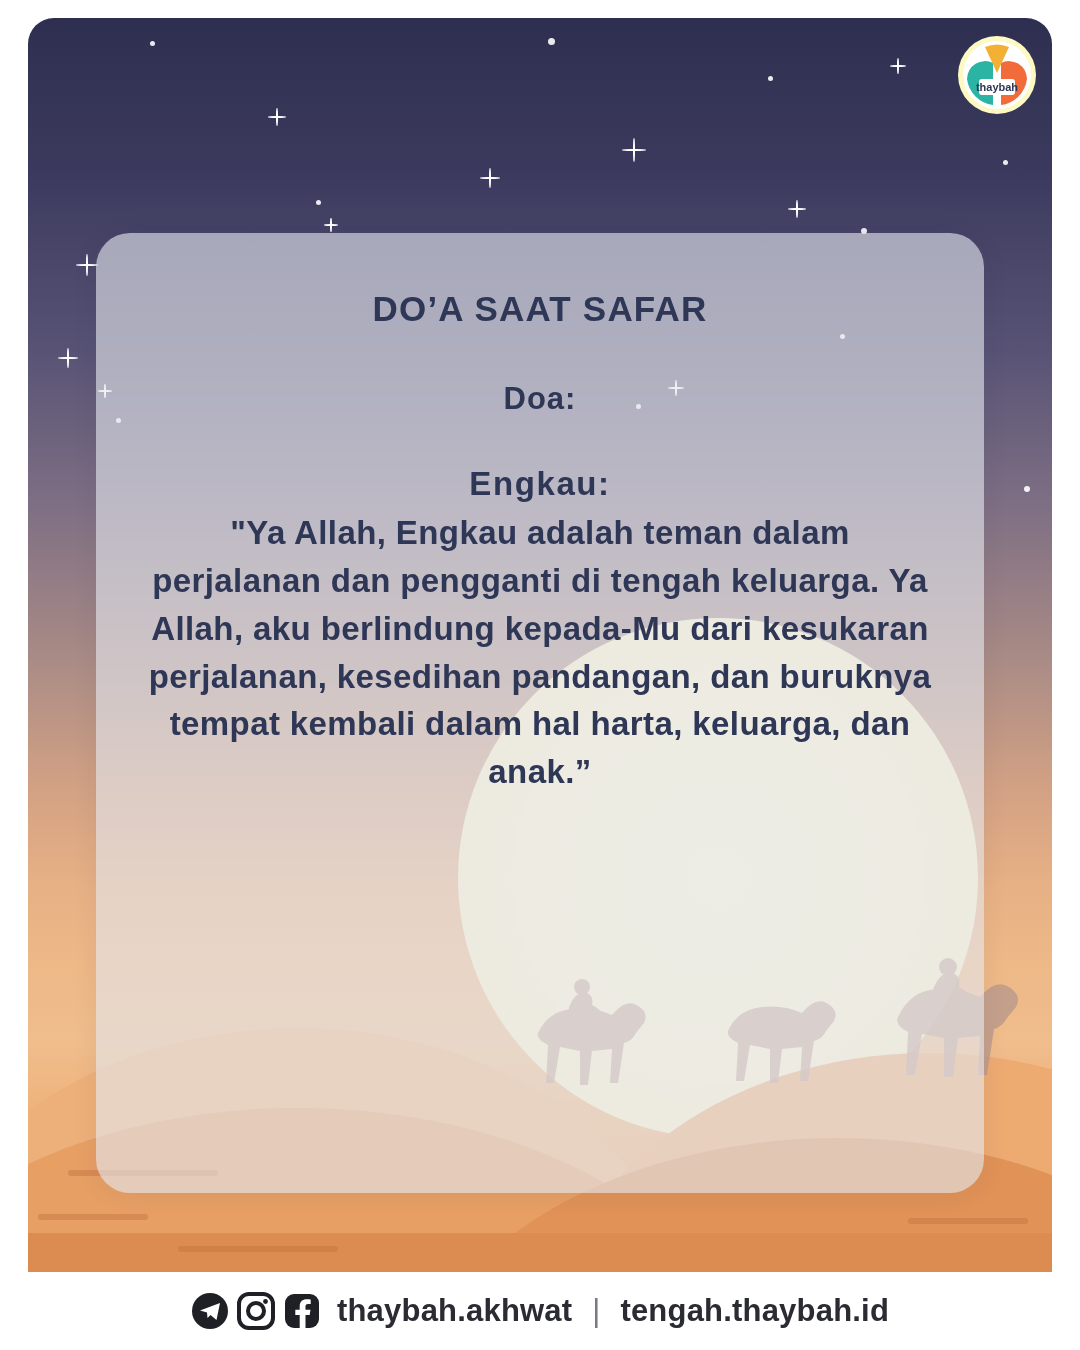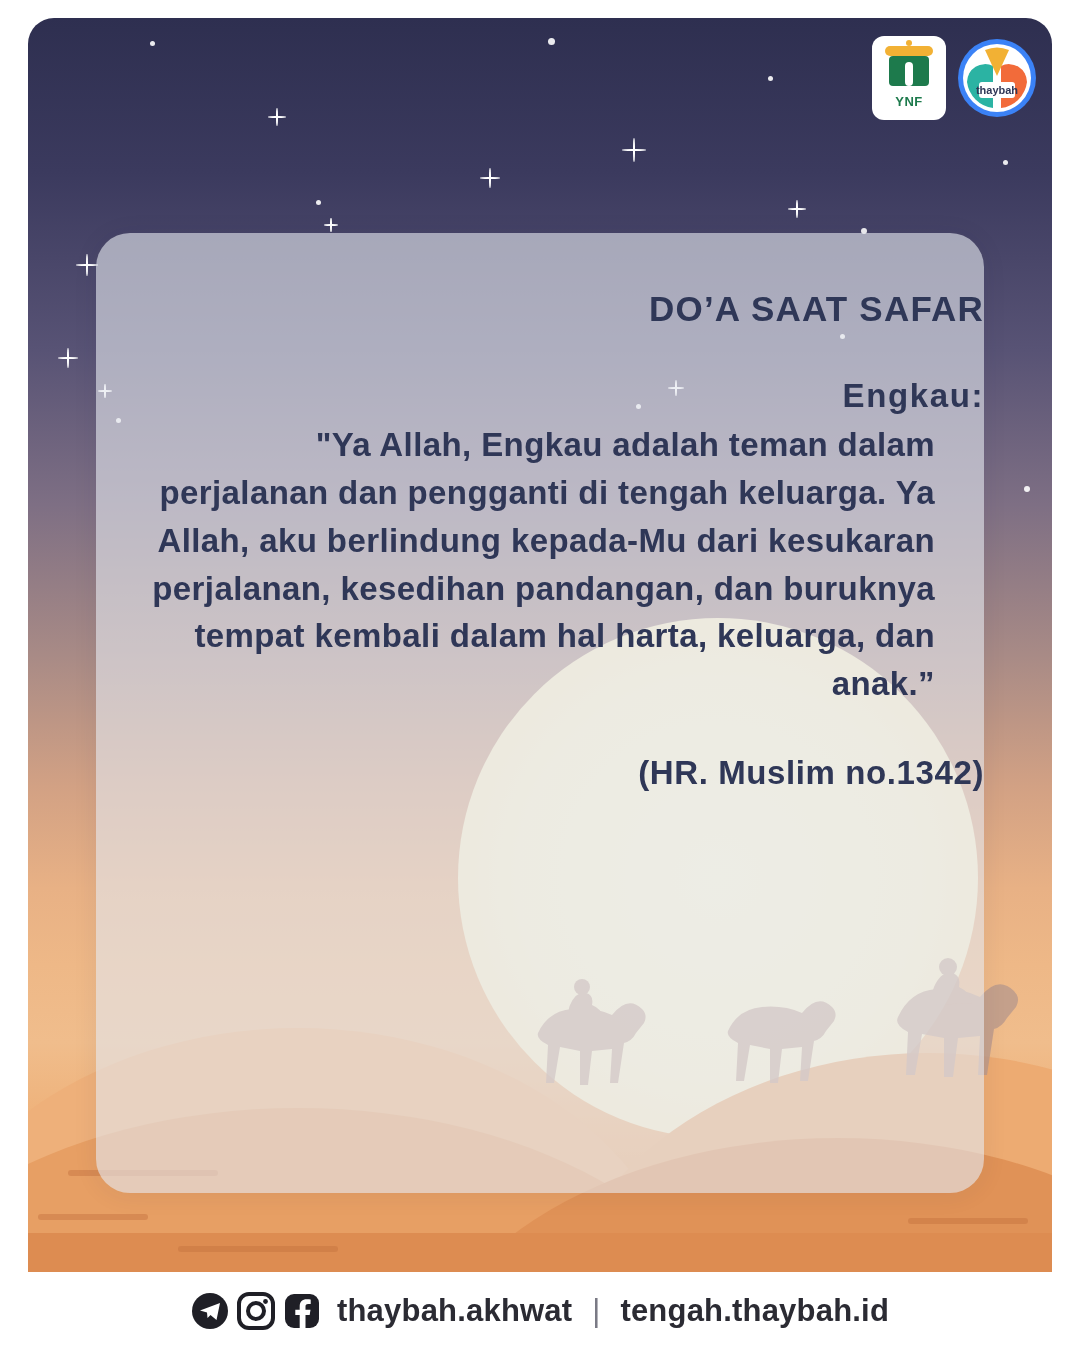--- a/index.html
+++ b/index.html
@@ -138,21 +138,21 @@
   
   .card {
     position: absolute;
     left: 96px;
     top: 233px;
     width: 888px;
     height: 960px;
     border-radius: 34px;
     background: rgba(228, 231, 237, 0.62);
     box-shadow: 0 2px 26px rgba(40, 40, 70, 0.07);
-    text-align: right;
+    text-align: center;
     color: #3a4260;
     padding: 0;
     box-sizing: border-box;
   }
 
   .title {
     margin: 56px 0 0 0;
     font-size: 35px;
     font-weight: bold;
     letter-spacing: 1.2px;
@@ -239,21 +239,21 @@
     font-size: 13px;
     font-weight: bold;
     color: #1d7a4c;
     letter-spacing: 0.5px;
     margin-top: 2px;
   }
   .thaybah-logo {
     width: 78px;
     height: 78px;
     border-radius: 50%;
-    background: #3b82f6;
+    background: #fef9c3;
     display: flex;
     align-items: center;
     justify-content: center;
     overflow: hidden;
   }
 
   
   .footer {
     position: absolute;
     left: 0;
@@ -344,37 +344,28 @@
 
         <path d="M400 104 q12 -26 38 -28 q24 -2 44 8 q18 -22 34 -6 q7 7 2 16 l-9 11 q-5 9 -13 11 l-7 46 l-9 0 l2 -39 l-22 2 l-5 39 l-9 0 l0 -39 l-22 -4 l-7 41 l-9 0 l2 -43 q-14 -7 -10 -15z"></path>
 
         <path d="M436 74 q7 -16 18 -14 q9 2 7 14 q11 5 13 16 l-40 2 q0 -14 2 -18z"></path>
         <circle cx="450" cy="54" r="9"></circle>
       </g>
     </svg>
 
     <div class="card" style="left:68px;top:215px;">
       <div class="title">DO’A SAAT SAFAR</div>
+      <div class="subhead">Doa:</div>
       <div class="artinya">Engkau:</div>
       <div class="translation">"Ya Allah, Engkau adalah teman dalam perjalanan dan pengganti di tengah keluarga. Ya Allah, aku berlindung kepada-Mu dari kesukaran perjalanan, kesedihan pandangan, dan buruknya tempat kembali dalam hal harta, keluarga, dan anak.”</div>
-      <div class="source">(HR. Muslim no.1342)</div>
     </div>
 
   </div>
 
   <div class="logos">
-    <div class="ynf-logo">
-      <svg width="56" height="52" viewBox="0 0 56 52" xmlns="http://www.w3.org/2000/svg">
-        <rect x="4" y="6" width="48" height="10" rx="5" fill="#f2b134"></rect>
-        <rect x="8" y="16" width="40" height="30" rx="4" fill="#1d7a4c"></rect>
-        <rect x="24" y="22" width="8" height="24" rx="4" fill="#ffffff"></rect>
-        <circle cx="28" cy="3" r="3" fill="#f2b134"></circle>
-      </svg>
-      <div class="ynf-text">YNF</div>
-    </div>
     <div class="thaybah-logo">
       <svg width="72" height="72" viewBox="0 0 72 72" xmlns="http://www.w3.org/2000/svg">
         <circle cx="36" cy="36" r="34" fill="#ffffff"></circle>
         <path d="M6 40 a30 30 0 0 0 26 26 L32 24 a18 18 0 0 0 -26 16z" fill="#2bb3a3"></path>
         <path d="M66 40 a30 30 0 0 1 -26 26 L40 24 a18 18 0 0 1 26 16z" fill="#f26b3a"></path>
         <path d="M24 8 a30 30 0 0 1 24 0 l-12 26z" fill="#f2b134"></path>
         <rect x="18" y="40" width="36" height="16" rx="3" fill="#ffffff"></rect>
         <text x="36" y="52" font-size="11" font-family="Liberation Sans, sans-serif" fill="#2f3757" text-anchor="middle" font-weight="bold">thaybah</text>
       </svg>
     </div>

